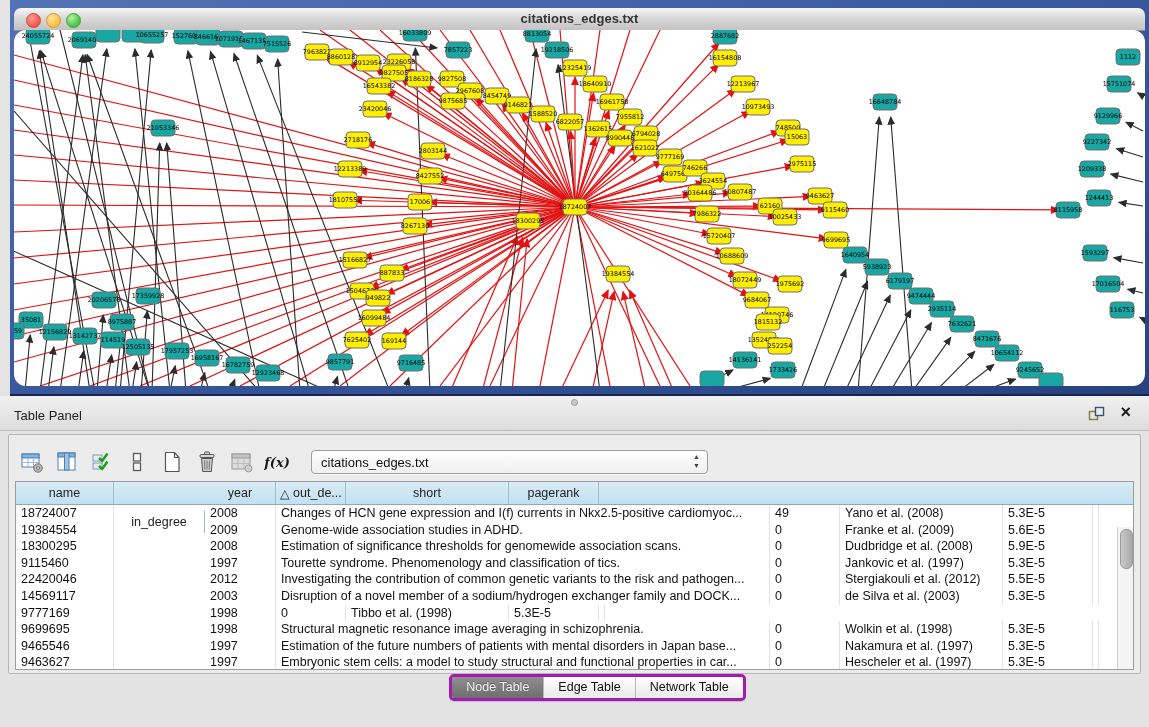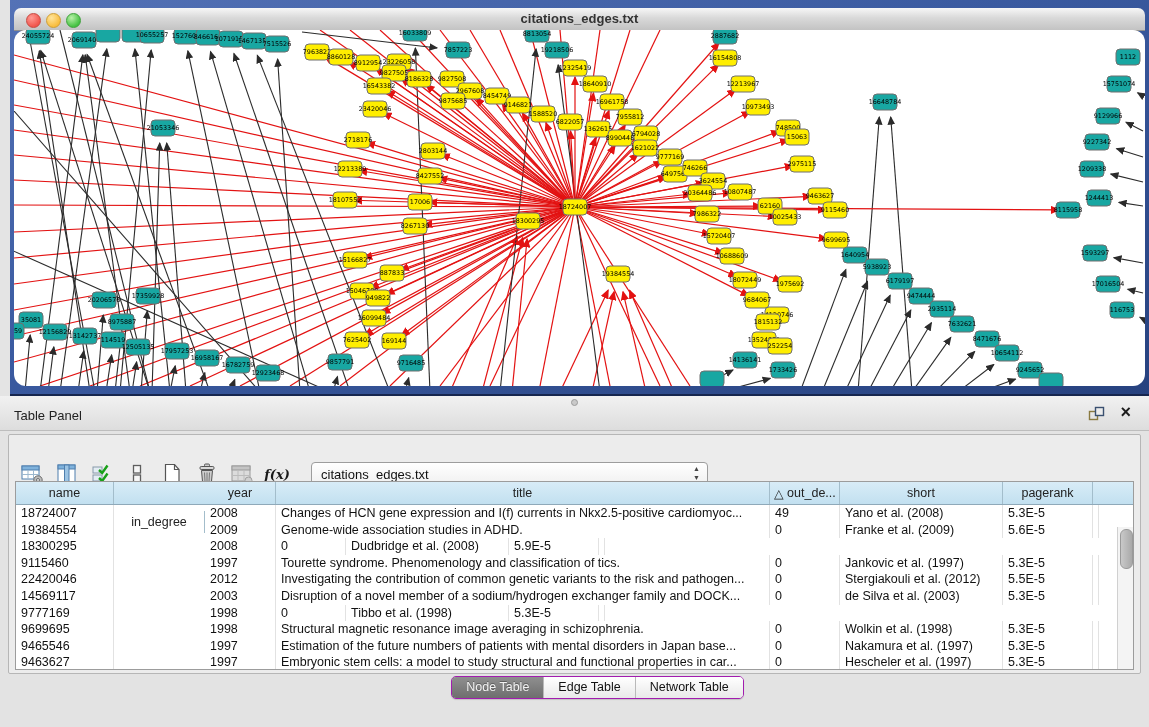--- a/index.html
+++ b/index.html
@@ -28,21 +28,21 @@
   .tp-header{position:absolute;left:0;right:0;top:0;height:34px;
     background:linear-gradient(#f1f1f1,#dddddd);border-bottom:1px solid #bdbdbd;}
   .tp-title{position:absolute;left:14px;top:12px;font-size:13px;color:#222;}
   .tp-dimple{position:absolute;left:571px;top:3px;width:5px;height:5px;border-radius:50%;
     background:#c9c9c9;border:1px solid #9c9c9c;}
   .tp-float{position:absolute;right:44px;top:10px;width:17px;height:15px;cursor:pointer;}
   .tp-close{position:absolute;right:18px;top:6px;font-size:18px;font-weight:bold;color:#1c1c1c;cursor:pointer;line-height:20px;}
 
   .tp-body{position:absolute;left:8px;right:8px;top:38px;height:238px;
     background:#ececec;border:1px solid #b6b6b6;border-radius:2px;}
-  .toolbar{position:absolute;left:0;right:0;top:16px;height:46px;display:flex;align-items:center;padding-left:10px;}
+  .toolbar{position:absolute;left:0;right:0;top:4px;height:46px;display:flex;align-items:center;padding-left:10px;}
   .tb-icon{width:26px;height:26px;margin-right:9px;display:flex;align-items:center;justify-content:center;cursor:pointer;}
   .combo{margin-left:12px;width:395px;height:22px;border:1px solid #9d9d9d;border-radius:4px;
     background:linear-gradient(#ffffff,#f0f0f0);display:flex;align-items:center;position:relative;cursor:pointer;
     box-shadow:0 1px 0 rgba(255,255,255,.7);}
   .combo-text{font-size:13px;padding-left:9px;color:#111;}
   .combo-arrows{position:absolute;right:7px;top:1px;font-size:7px;line-height:9px;color:#444;text-align:center;}
 
   .grid{position:absolute;left:6px;right:6px;top:46px;bottom:3px;background:#fff;
     border:1px solid #9c9c9c;display:flex;flex-direction:column;overflow:hidden;}
   .grid-header{display:flex;height:22px;background:linear-gradient(#d8ecf7,#c2e0f0);
@@ -54,21 +54,21 @@
   .grow{display:flex;height:16.6px;line-height:16.6px;font-size:12.5px;cursor:default;}
   .grow span{box-sizing:border-box;padding-left:5px;white-space:nowrap;overflow:hidden;
     border-right:1px solid #e2e2e2;flex:none;}
   .c0{width:98px;} .c1{width:91px;margin-top:29px;} .c2{width:71px;} .c3{width:494px;}
   .c4{width:70px;} .c5{width:163px;} .c6{width:90px;} .cfill{flex:1;border-right:none;}
   .vscroll{position:absolute;right:0;top:22px;bottom:0;width:15px;background:#f4f4f4;border-left:1px solid #d0d0d0;}
   .vthumb{position:absolute;left:1.5px;top:2px;width:11px;height:38px;border-radius:6px;
     background:linear-gradient(90deg,#c9c9c9,#a9a9a9);border:1px solid #9a9a9a;cursor:pointer;}
 
   .tabsbar{position:absolute;left:0;right:0;top:278px;height:26px;display:flex;justify-content:center;align-items:center;}
-  .seggroup{display:flex;border:1px solid #a21caf;border-radius:5px;overflow:hidden;
+  .seggroup{display:flex;border:3px solid #a21caf;border-radius:5px;overflow:hidden;
     box-shadow:0 1px 1px rgba(0,0,0,.15);margin-left:46px;}
   .seg{height:21px;line-height:21px;padding:0 14px;font-size:12.5px;cursor:pointer;
     background:linear-gradient(#ffffff,#e9e9e9);color:#111;border-left:1px solid #b9b9b9;}
   .seg:first-child{border-left:none;}
   .seg.sel{background:linear-gradient(#8f8f8f,#6e6e6e);color:#f2f2f2;text-shadow:0 -1px 0 rgba(0,0,0,.3);}
 
   .statusbar{position:absolute;left:0;right:0;bottom:0;height:27px;
     background:linear-gradient(#fafafa,#d2d2d2);border-top:1px solid #9f9f9f;}
   .mem-label{position:absolute;right:42px;top:23px;font-size:16px;color:#222;font-style:italic;}
   .mem-dot{position:absolute;right:20px;top:6px;width:14px;height:14px;border-radius:50%;
@@ -584,21 +584,20 @@
         <span class="combo-text">citations_edges.txt</span>
         <span class="combo-arrows">▲<br>▼</span>
       </div>
     </div>
 
     <div class="grid">
       <div class="grid-header">
         <div class="gh-cell c0">name</div>
         <div class="gh-cell c1">in_degree</div>
         <div class="gh-cell c2">year</div>
-        <div class="gh-cell c3">title</div>
         <div class="gh-cell c4 left">
           <span>△</span>&nbsp;<span>out_de...</span>
         </div>
         <div class="gh-cell c5">short</div>
         <div class="gh-cell c6">pagerank</div>
         <div class="gh-cell cfill"></div>
       </div>
       <div class="grid-rows" id="grid-rows">
         <div class="grow">
             <span class="c0">18724007</span>
@@ -617,20 +616,21 @@
             <span class="c3">Genome-wide association studies in ADHD.</span>
             <span class="c4">0</span>
             <span class="c5">Franke et al. (2009)</span>
             <span class="c6">5.6E-5</span>
             <span class="cfill"></span>
           </div>
           <div class="grow">
             <span class="c0">18300295</span>
             <span class="c1">6</span>
             <span class="c2">2008</span>
+            <span class="c3">Estimation of significance thresholds for genomewide association scans.</span>
             <span class="c4">0</span>
             <span class="c5">Dudbridge et al. (2008)</span>
             <span class="c6">5.9E-5</span>
             <span class="cfill"></span>
           </div>
           <div class="grow">
             <span class="c0">9115460</span>
             <span class="c1">2</span>
             <span class="c2">1997</span>
             <span class="c3">Tourette syndrome. Phenomenology and classification of tics.</span>

